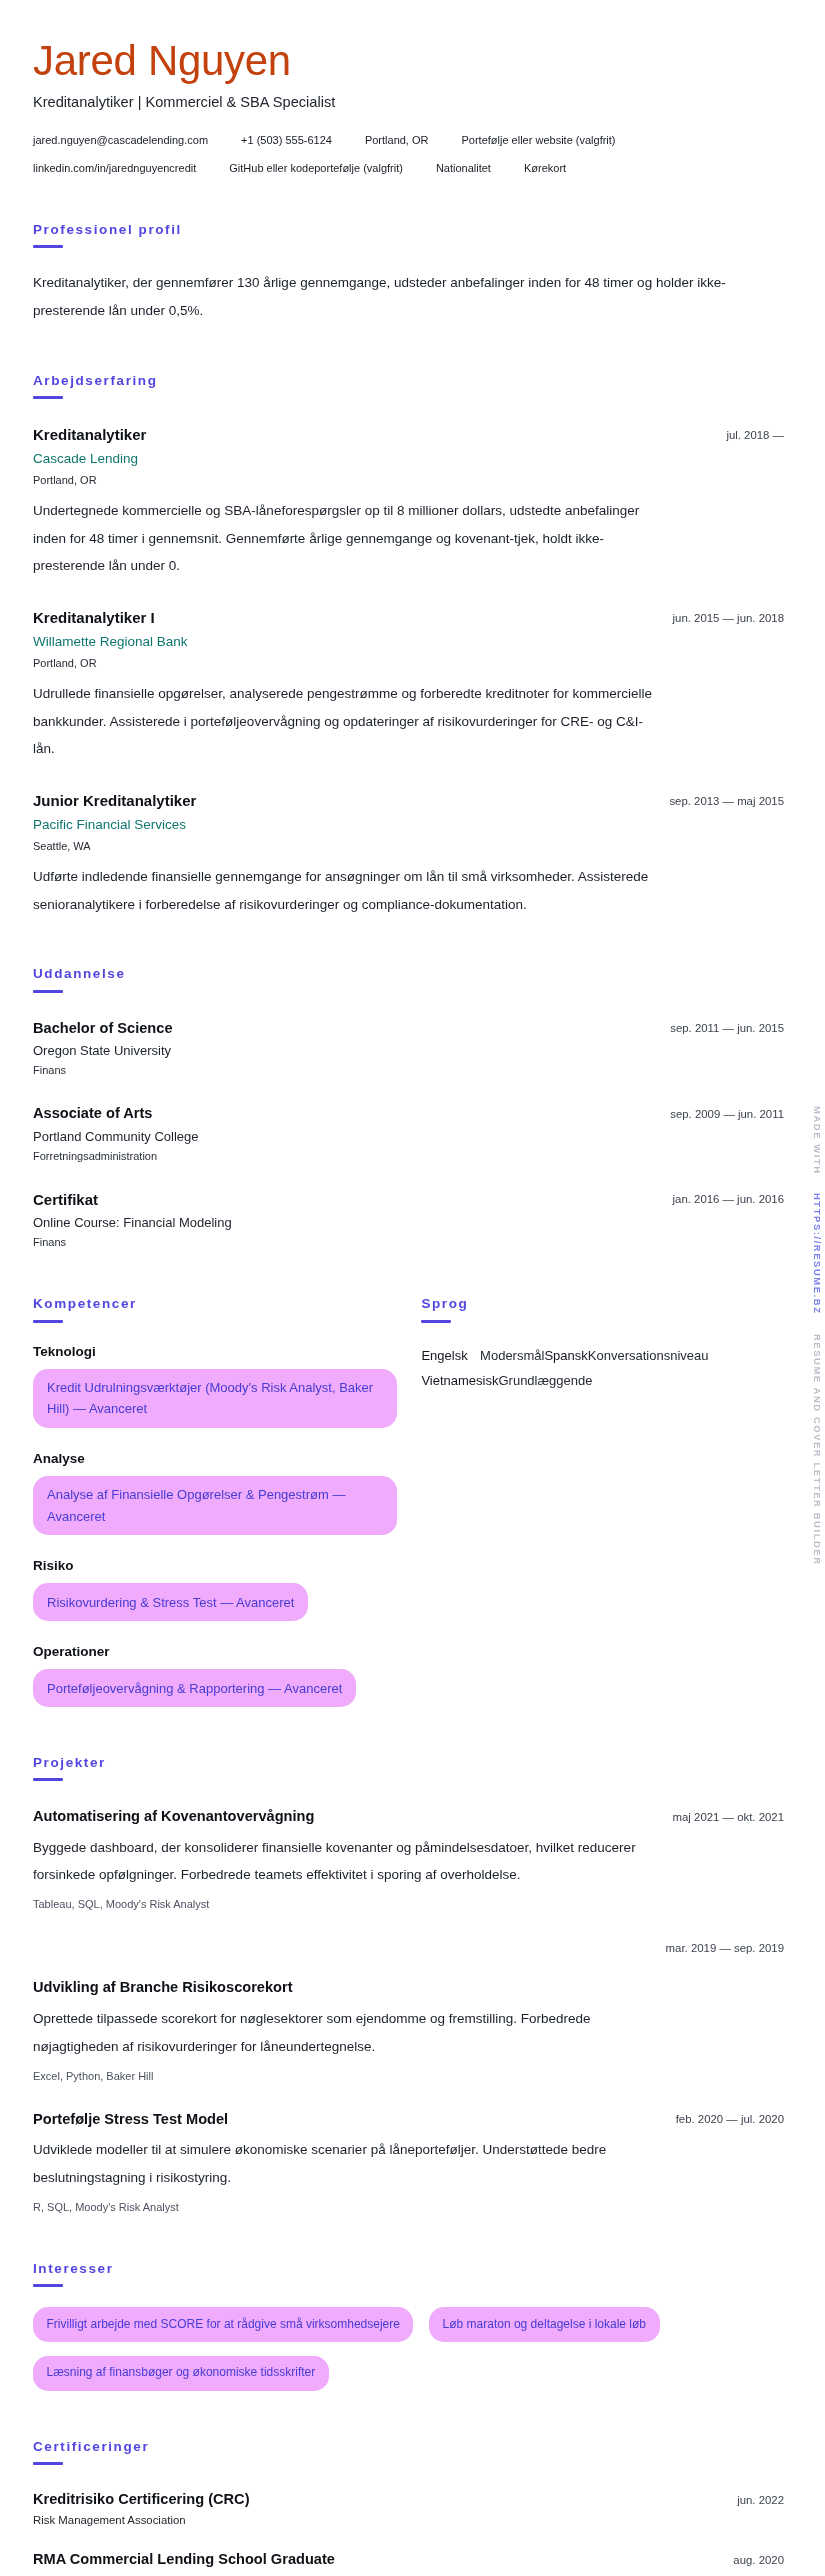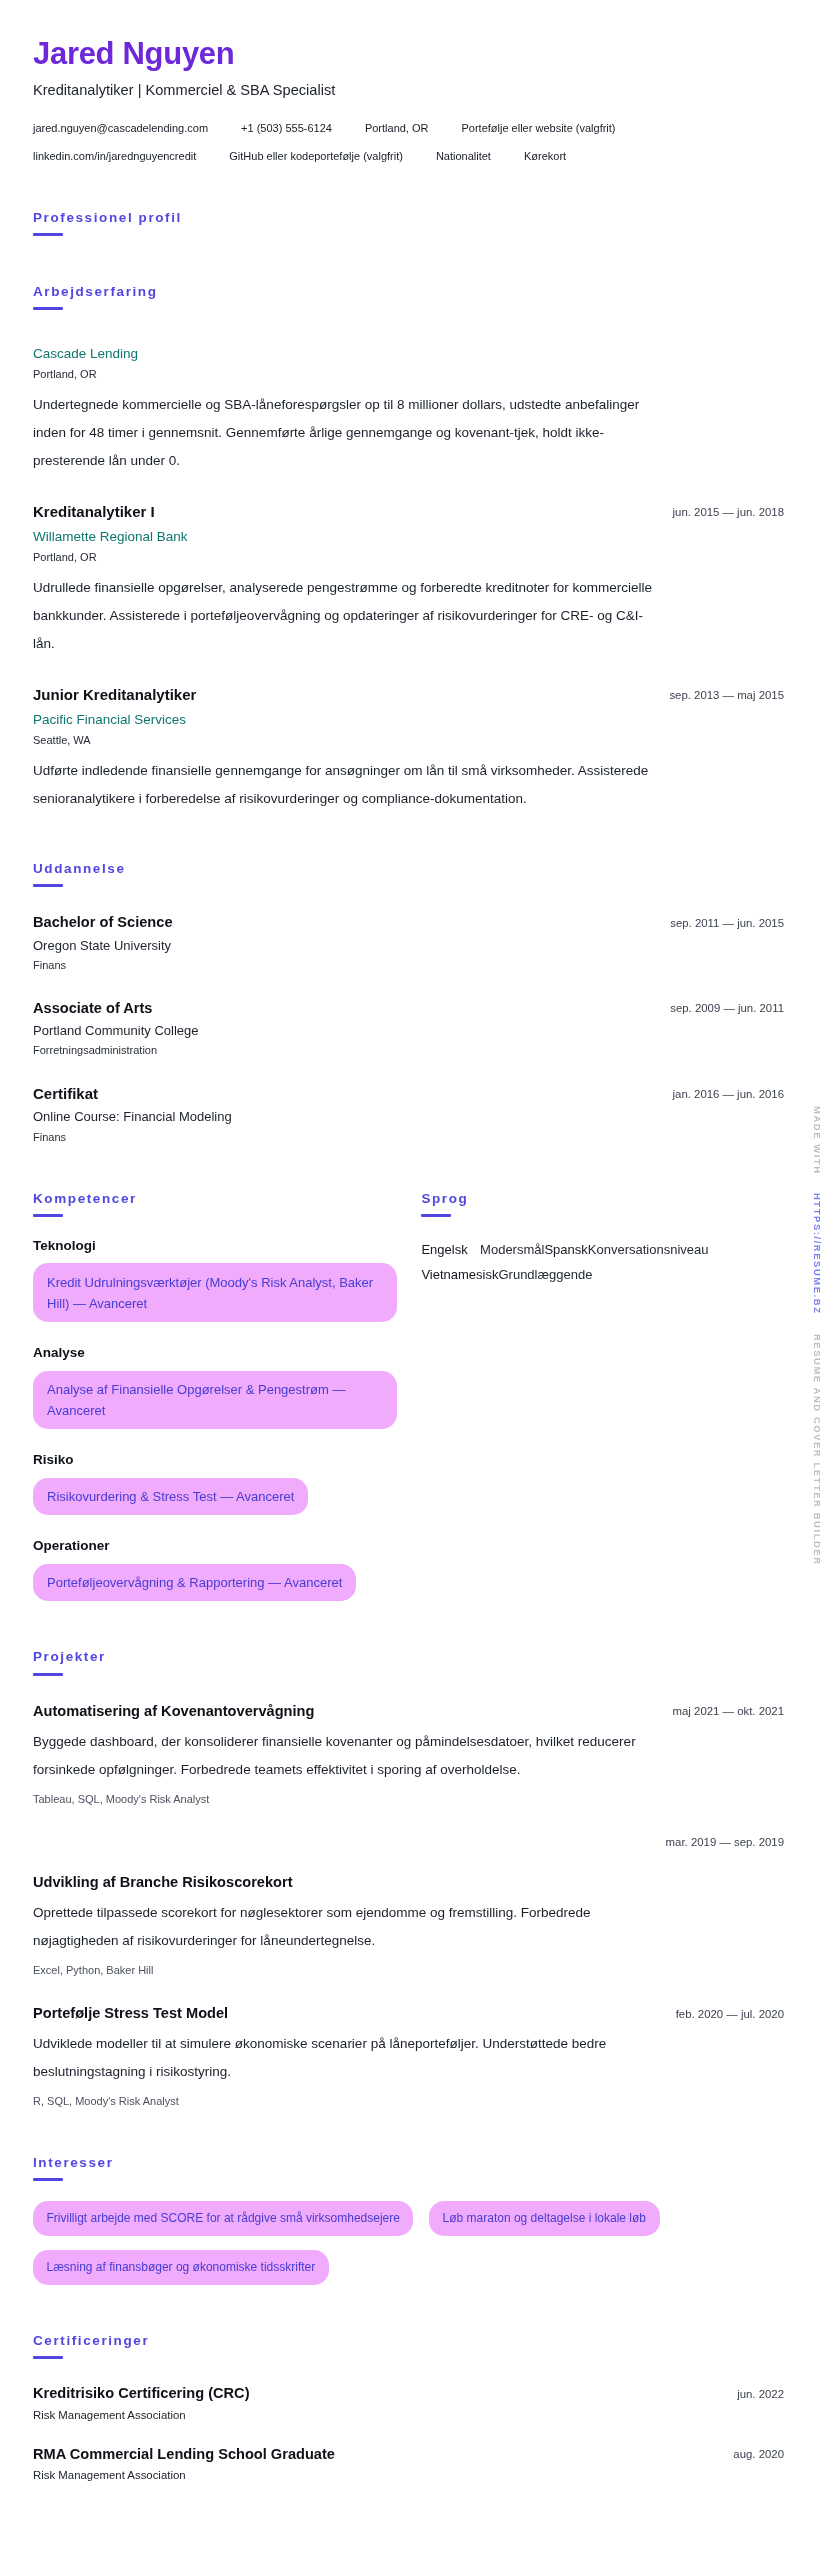--- a/index.html
+++ b/index.html
@@ -13,24 +13,24 @@
     position: relative;
     width: 825px;
     min-height: 2576px;
     background: #ffffff;
     padding: 37px 41px 40px 33px;
     overflow: hidden;
   }
 
   
   .name {
-    font-size: 31px;
-    font-weight: 700;
+    font-size: 42px;
+    font-weight: 400;
     letter-spacing: -0.3px;
-    color: #6d28d9;
+    color: #c2410c;
     line-height: 1.12;
   }
   .subtitle {
     margin-top: 10.4px;
     font-size: 14.6px;
     font-weight: 400;
     color: #20252f;
   }
   .contacts { margin-top: 24px; }
   .contact-row {
@@ -222,27 +222,32 @@
         <span>GitHub eller kodeportefølje (valgfrit)</span>
         <span>Nationalitet</span>
         <span>Kørekort</span>
       </div>
     </div>
   </header>
 
   <section class="section">
     <h2 class="sec-title">Professionel profil</h2>
     <div class="sec-bar"></div>
+    <p class="summary">Kreditanalytiker, der gennemfører 130 årlige gennemgange, udsteder anbefalinger inden for 48 timer og holder ikke-presterende lån under 0,5%.</p>
   </section>
 
   <section class="section">
     <h2 class="sec-title">Arbejdserfaring</h2>
     <div class="sec-bar"></div>
 
     <div class="item" style="margin-top:27px;">
+      <div class="item-head">
+        <div class="item-title">Kreditanalytiker</div>
+        <div class="item-date">jul. 2018 —</div>
+      </div>
       <a class="company">Cascade Lending</a>
       <div class="location">Portland, OR</div>
       <p class="desc">Undertegnede kommercielle og SBA-låneforespørgsler op til 8 millioner dollars, udstedte anbefalinger inden for 48 timer i gennemsnit. Gennemførte årlige gennemgange og kovenant-tjek, holdt ikke-presterende lån under 0.</p>
     </div>
 
     <div class="item">
       <div class="item-head">
         <div class="item-title">Kreditanalytiker I</div>
         <div class="item-date">jun. 2015 — jun. 2018</div>
       </div>

